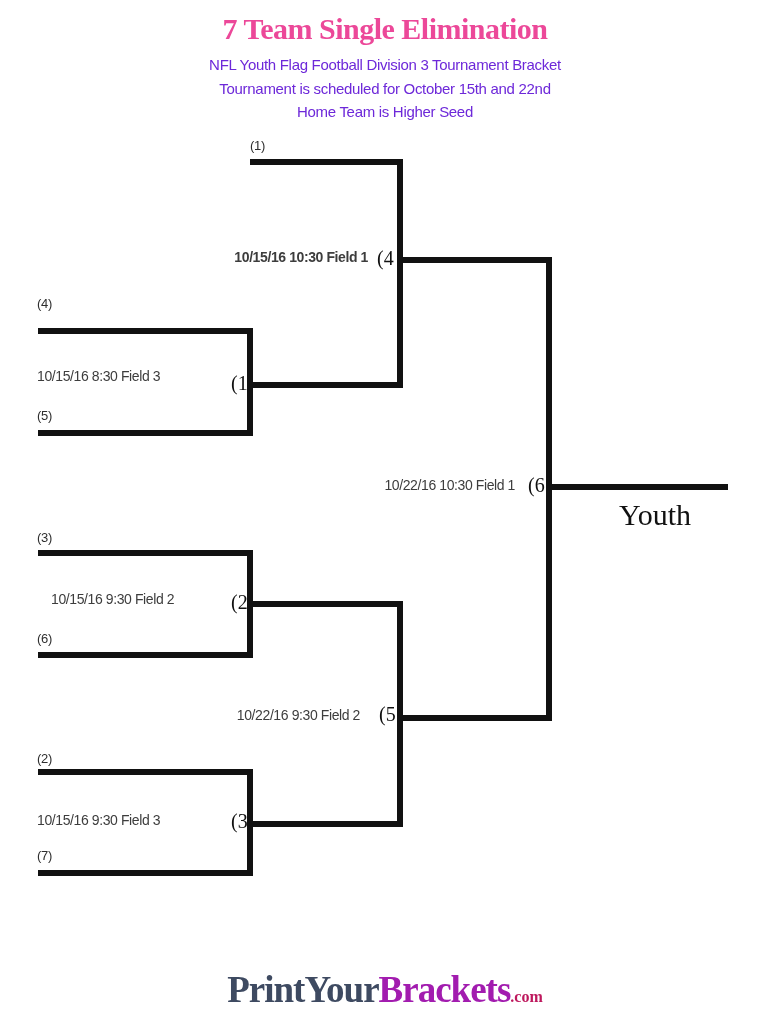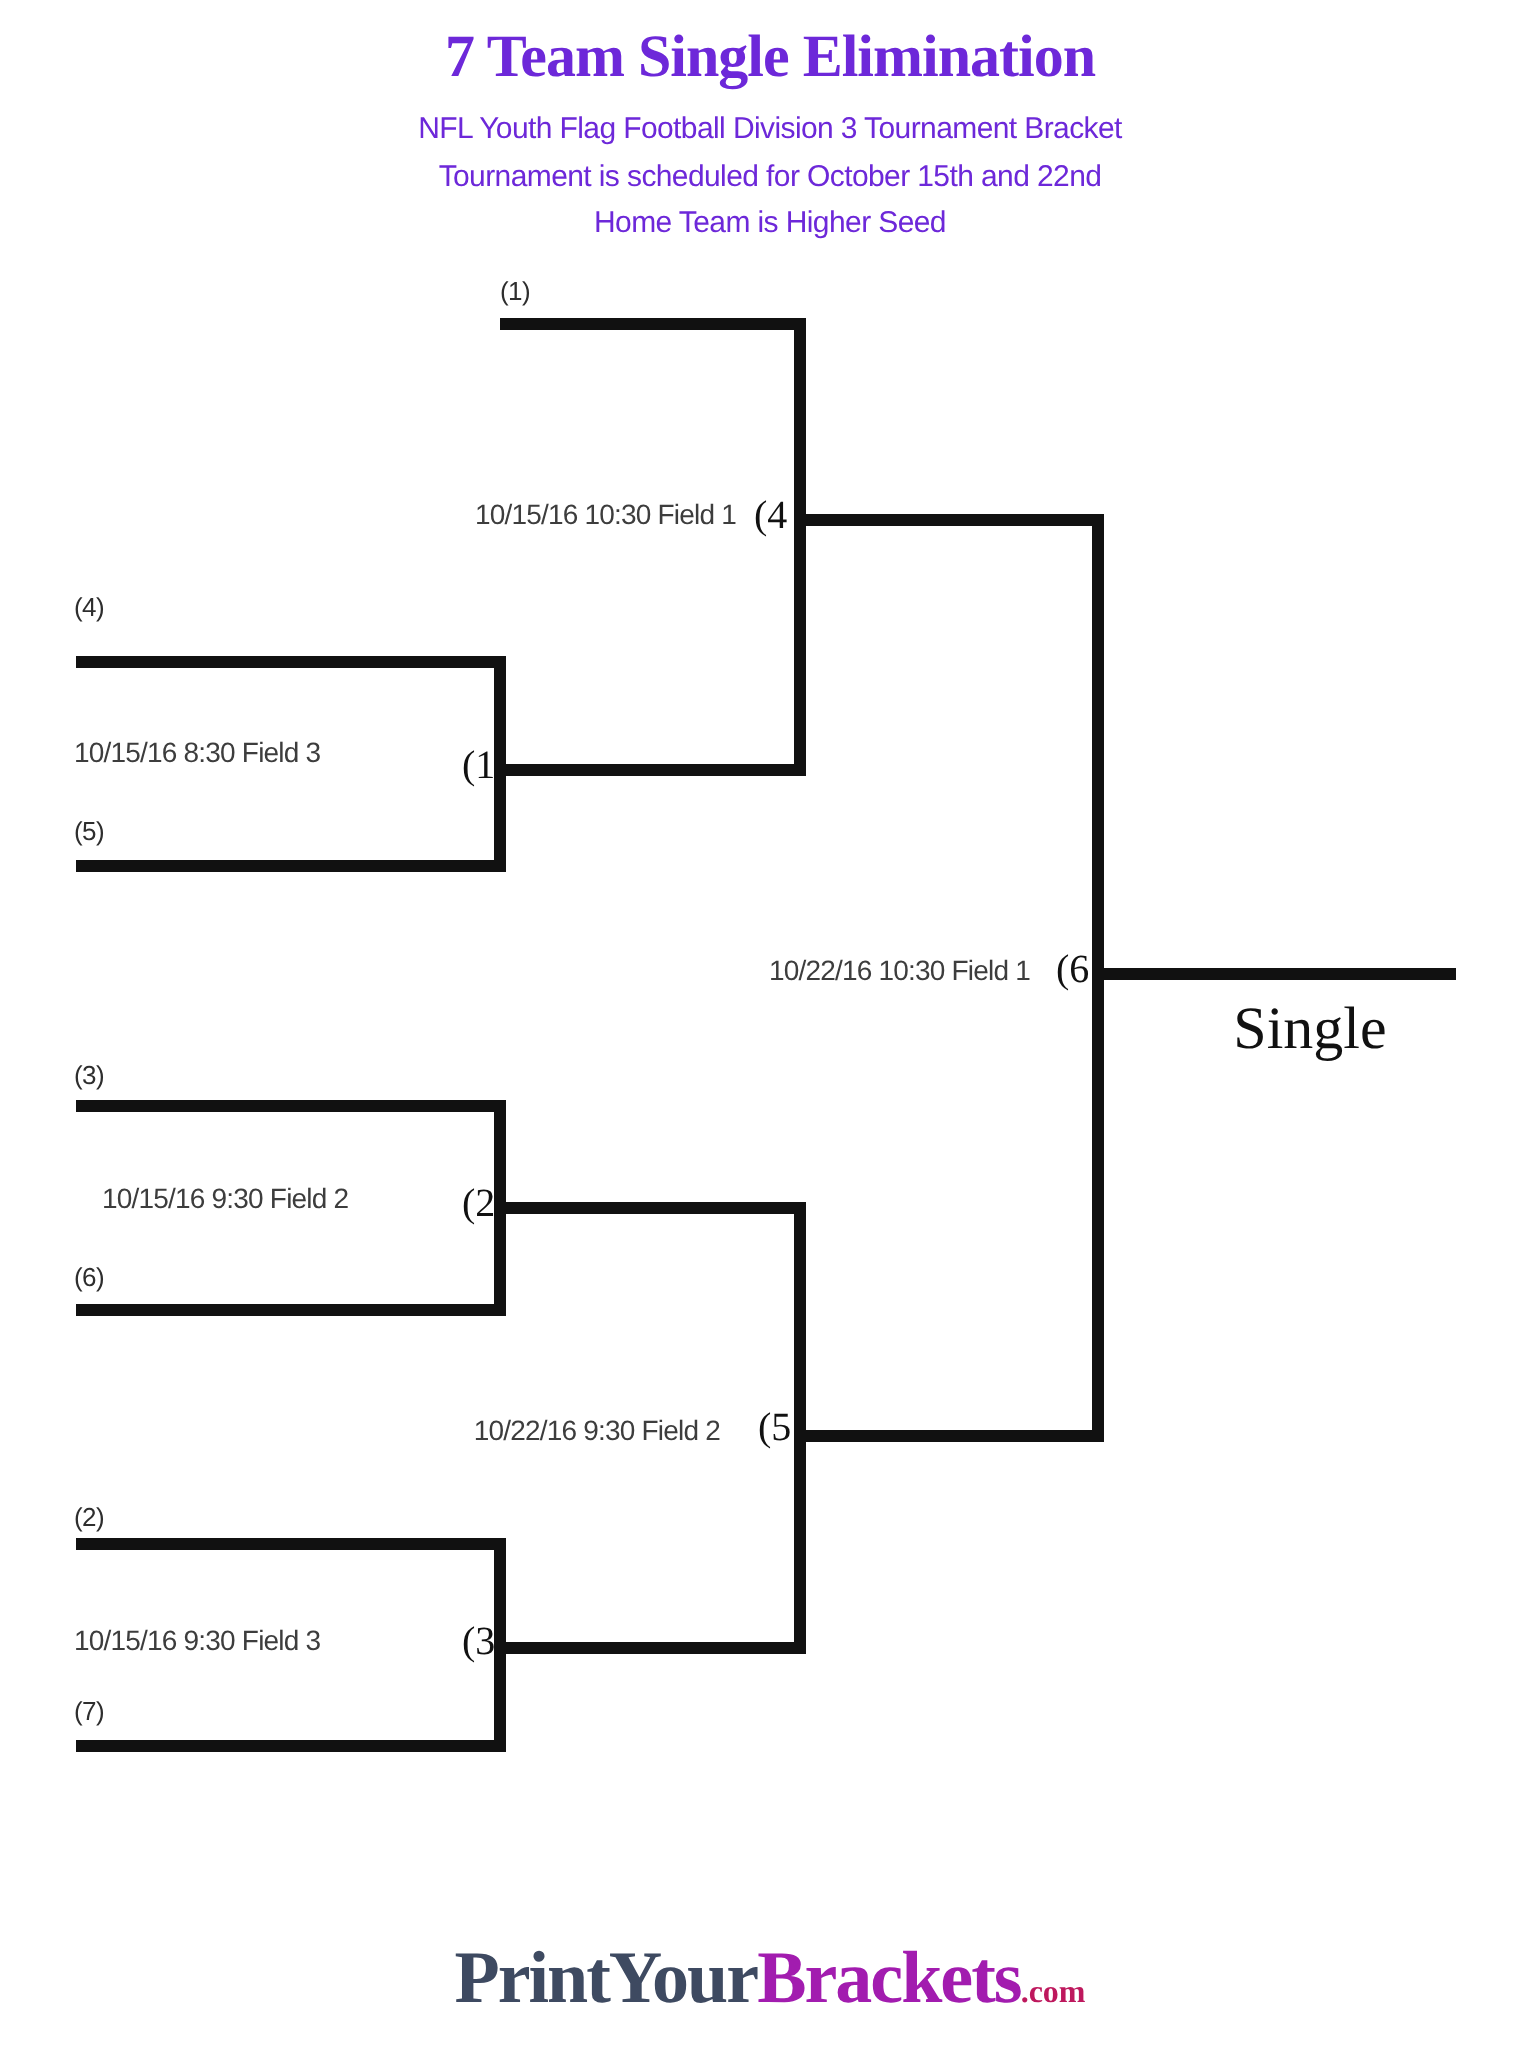--- a/index.html
+++ b/index.html
@@ -19,21 +19,21 @@
   
   #title {
     position: absolute;
     left: 0; top: 12px;
     width: 770px;
     text-align: center;
     font-family: "Liberation Serif", serif;
     font-weight: bold;
     font-size: 30px;
     letter-spacing: -0.5px;
-    color: #6d28d9;
+    color: #ec4899;
   }
   .subtitle {
     position: absolute;
     left: 0;
     width: 770px;
     text-align: center;
     font-size: 15px;
     letter-spacing: -0.3px;
     color: #6d28d9;
   }
@@ -88,21 +88,21 @@
   .sched {
     position: absolute;
     font-size: 14px;
     letter-spacing: -0.4px;
     color: #3d3d3d;
     white-space: nowrap;
   }
   #t-g1 { left: 37px;  top: 368px; }
   #t-g2 { left: 37px;  top: 591px; margin-left: 14px; }
   #t-g3 { left: 37px;  top: 812px; }
-  #t-g4 { left: 210px; top: 249px; width: 158px; text-align: right; }
+  #t-g4 { left: 210px; top: 249px; width: 158px; text-align: right; font-weight: bold; }
   #t-g5 { left: 210px; top: 707px; width: 150px; text-align: right; }
   #t-g6 { left: 365px; top: 477px; width: 150px; text-align: right; }
 
   .game-num {
     position: absolute;
     font-family: "Liberation Serif", serif;
     font-size: 20px;
     color: #111111;
     white-space: nowrap;
   }
@@ -183,19 +183,19 @@
   <div id="t-g5" class="sched">10/22/16 9:30 Field 2</div>
   <div id="t-g6" class="sched">10/22/16 10:30 Field 1</div>
 
   <div id="n-g1" class="game-num">(1</div>
   <div id="n-g2" class="game-num">(2</div>
   <div id="n-g3" class="game-num">(3</div>
   <div id="n-g4" class="game-num">(4</div>
   <div id="n-g5" class="game-num">(5</div>
   <div id="n-g6" class="game-num">(6</div>
 
-  <div id="winner-label">Single</div>
+  <div id="winner-label">Youth</div>
 
   <div id="footer-logo">
     <span class="logo-part1">PrintYour</span><span class="logo-part2">Brackets</span><span class="logo-part3">.com</span>
   </div>
 
 </div>
 
 </body></html>

